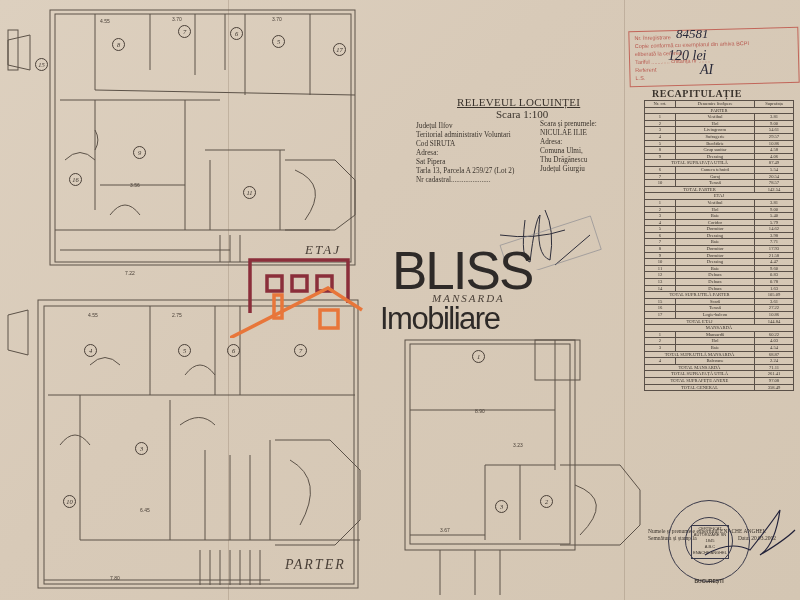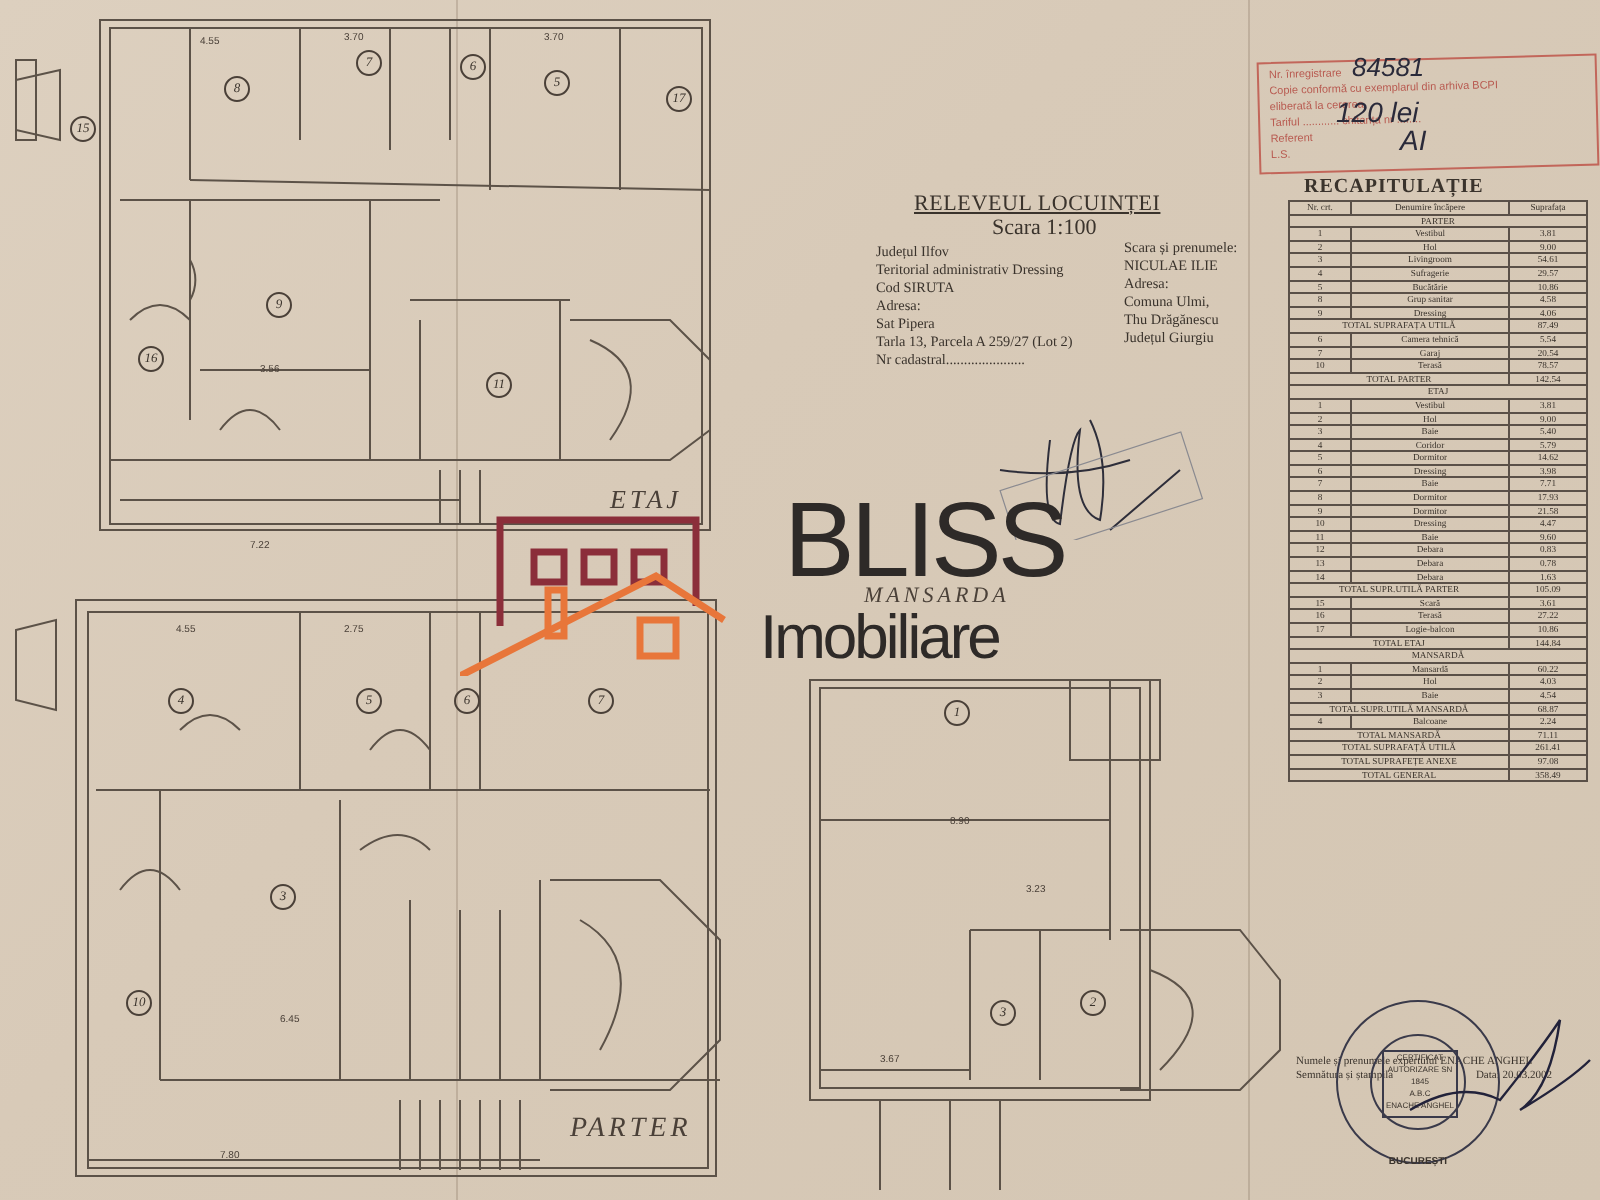--- a/index.html
+++ b/index.html
@@ -3,30 +3,30 @@
 <meta charset="utf-8">
 <style>
   html,body{margin:0;padding:0;}
   body{width:800px;height:600px;overflow:hidden;background:#d9cbb9;font-family:"Liberation Serif",serif;color:#3a332c;position:relative;}
   .paper{position:absolute;left:0;top:0;width:800px;height:600px;background:linear-gradient(135deg,#ddd0bf 0%,#d8cab8 40%,#d4c6b3 100%);}
   .fold{position:absolute;top:0;bottom:0;width:1px;background:rgba(120,100,80,0.25);}
   svg.plans{position:absolute;left:0;top:0;}
   .t{position:absolute;white-space:nowrap;}
   .title{left:457px;top:96px;font-size:11px;text-decoration:underline;letter-spacing:0.3px;}
   .scale{left:496px;top:108px;font-size:11px;}
-  .info{font-size:7.2px;line-height:9px;margin-left:22px;}
+  .info{font-size:7.2px;line-height:9px;}
   .recap-title{left:652px;top:88px;font-size:10px;font-weight:bold;letter-spacing:0.5px;}
   table.recap{position:absolute;left:644px;top:100px;width:150px;border-collapse:collapse;font-size:4.6px;line-height:5.6px;}
   table.recap td,table.recap th{border:0.6px solid #5a5048;padding:0 2px;text-align:center;font-weight:normal;}
   table.recap td.num{width:26px;}
   table.recap td.val{width:34px;}
   .expert{left:648px;top:528px;font-size:5.5px;line-height:7px;}
   .stamp-box{position:absolute;left:629px;top:29px;width:168px;height:54px;border:1.2px solid #c2665a;transform:rotate(-1.5deg);}
   .stamp-box .l{position:absolute;left:5px;font-size:5.5px;color:#b85a50;font-family:"Liberation Sans",sans-serif;}
-  .hand{position:absolute;font-family:Liberation Sans, sans-serif;font-style:italic;color:#2a2a3a;}
+  .hand{position:absolute;font-family:Liberation Serif, serif;font-style:italic;color:#2a2a3a;}
   .floor-label{position:absolute;font-style:italic;letter-spacing:2px;color:#4a4038;}
   .logo-text{position:absolute;font-family:"Liberation Sans",sans-serif;color:#2e2a28;font-weight:normal;}
   .room{position:absolute;width:11px;height:11px;border:0.8px solid #4a4038;border-radius:50%;font-size:6.5px;line-height:11px;text-align:center;font-style:italic;}
   .dim{position:absolute;font-size:5px;font-family:"Liberation Sans",sans-serif;color:#4a4038;}
   .seal{position:absolute;left:668px;top:500px;width:80px;height:80px;border:1.5px solid #3a3a4a;border-radius:50%;}
   .seal-inner{position:absolute;left:16px;top:16px;width:46px;height:46px;border:1px solid #3a3a4a;border-radius:50%;}
   .seal-box{position:absolute;left:22px;top:24px;width:36px;height:32px;border:0.8px solid #3a3a4a;font-size:4px;line-height:6px;text-align:center;font-family:"Liberation Sans",sans-serif;}
   .seal-text{position:absolute;left:0;top:77px;width:80px;text-align:center;font-size:5px;font-family:"Liberation Sans",sans-serif;font-weight:bold;}
 </style>
 </head>
@@ -146,21 +146,21 @@
 
   <div class="floor-label" style="left:305px;top:242px;font-size:13px">ETAJ</div>
   <div class="floor-label" style="left:432px;top:292px;font-size:11px">MANSARDA</div>
   <div class="floor-label" style="left:285px;top:557px;font-size:14px">PARTER</div>
 
   <div class="t title">RELEVEUL LOCUINȚEI</div>
   <div class="t scale">Scara 1:100</div>
 
   <div class="t info" style="left:416px;top:122px">
     <div>Județul Ilfov</div>
-    <div>Teritorial administrativ Dressing</div>
+    <div>Teritorial administrativ Voluntari</div>
     <div>Cod SIRUTA</div>
     <div>Adresa:</div>
     <div>Sat Pipera</div>
     <div>Tarla 13, Parcela A 259/27 (Lot 2)</div>
     <div>Nr cadastral......................</div>
   </div>
 
   <div class="t info" style="left:540px;top:120px">
     <div>Scara și prenumele:</div>
     <div>NICULAE ILIE</div>

